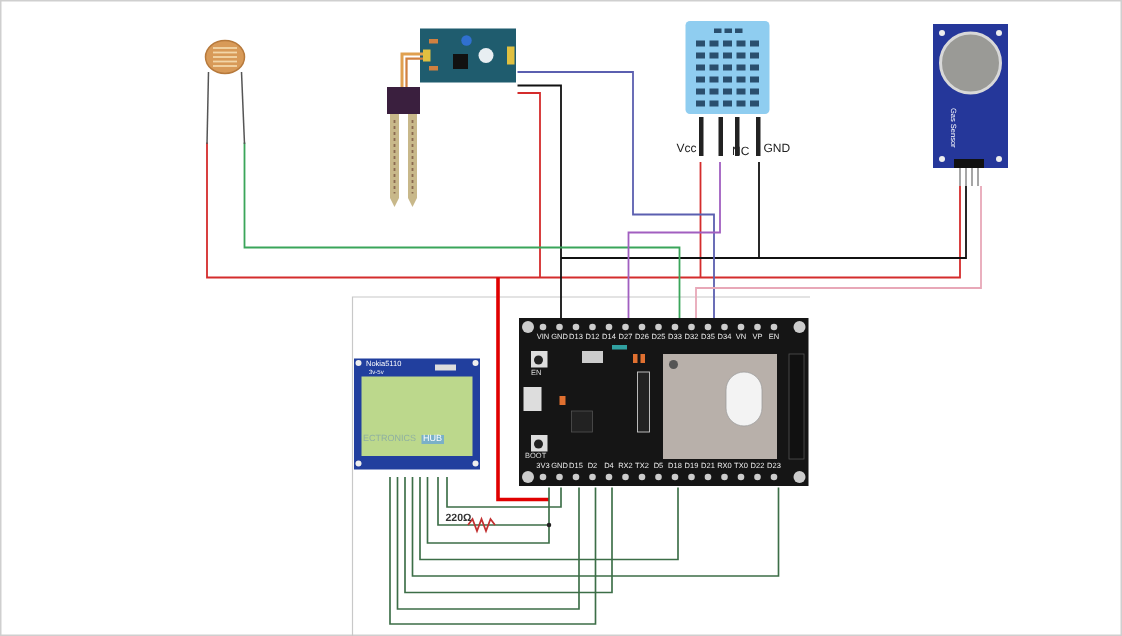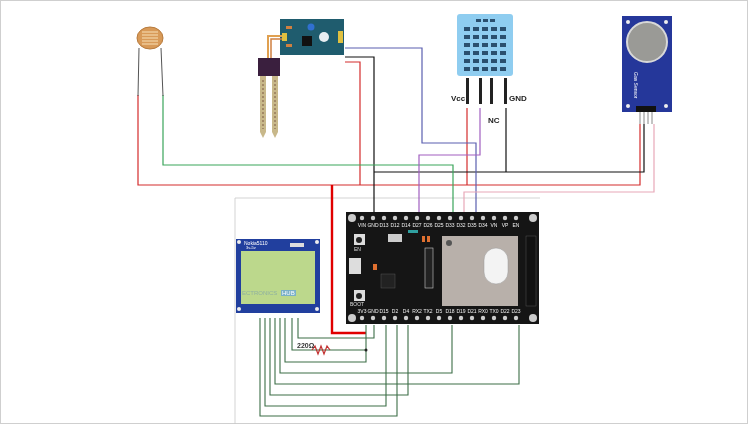--- a/index.html
+++ b/index.html
@@ -1,21 +1,21 @@
 <!DOCTYPE html>
 <html><head>
 <meta charset="utf-8">
 <style>
   html,body{margin:0;padding:0;background:#d9d9d9;}
   #canvas{position:relative;width:748px;height:424px;background:#fff;overflow:hidden;font-family:"Liberation Sans",sans-serif;}
   #frame{position:absolute;left:0;top:0;width:746px;height:422px;border:1px solid #cfcfcf;}
   svg#wires{position:absolute;left:0;top:0;}
   .comp{position:absolute;}
   .pinlbl{position:absolute;font-size:5px;color:#eee;font-family:"Liberation Sans",sans-serif;transform:translateX(-50%);white-space:nowrap;}
-  .dht-lbl{position:absolute;font-size:8px;font-weight:bold;color:#222;font-family:"Liberation Sans",sans-serif;}
+  .dht-lbl{position:absolute;font-size:8px;font-weight:normal;color:#222;font-family:"Liberation Sans",sans-serif;}
   .res-lbl{position:absolute;font-size:7px;font-weight:bold;color:#333;font-family:"Liberation Sans",sans-serif;}
   .btn-lbl{position:absolute;font-size:5px;color:#ddd;font-family:"Liberation Sans",sans-serif;}
 </style>
 </head>
 <body>
 
 <div id="canvas">
   <div id="frame"></div>
 
   <svg id="wires" width="748" height="424">
@@ -123,21 +123,21 @@
           <rect x="36" y="53" width="6" height="4"></rect>
           <rect x="45" y="53" width="6" height="4"></rect>
         </g>
       <rect x="11" y="64" width="3" height="26" fill="#222"></rect>
       <rect x="24" y="64" width="3" height="26" fill="#222"></rect>
       <rect x="35" y="64" width="3" height="26" fill="#222"></rect>
       <rect x="49" y="64" width="3" height="26" fill="#222"></rect>
     </svg>
   </div>
   <span class="dht-lbl" style="left:451px;top:94px">Vcc</span>
-  <span class="dht-lbl" style="left:488px;top:116px">NC</span>
+  <span class="dht-lbl" style="left:488px;top:96px">NC</span>
   <span class="dht-lbl" style="left:509px;top:94px">GND</span>
 
   <svg class="comp" style="left:620px;top:14px" width="56" height="112">
     <rect x="2" y="2" width="50" height="96" fill="#25379a"></rect>
     <circle cx="27" cy="28" r="20" fill="#9a9a96" stroke="#d8d8d8" stroke-width="2"></circle>
     <circle cx="8" cy="8" r="2" fill="#eee"></circle>
       <circle cx="46" cy="8" r="2" fill="#eee"></circle>
     <circle cx="8" cy="92" r="2" fill="#eee"></circle>
       <circle cx="46" cy="92" r="2" fill="#eee"></circle>
     <text x="14" y="58" font-size="5" fill="#fff" transform="rotate(90 14 58)" font-family="Liberation Sans, sans-serif">Gas Sensor</text>

